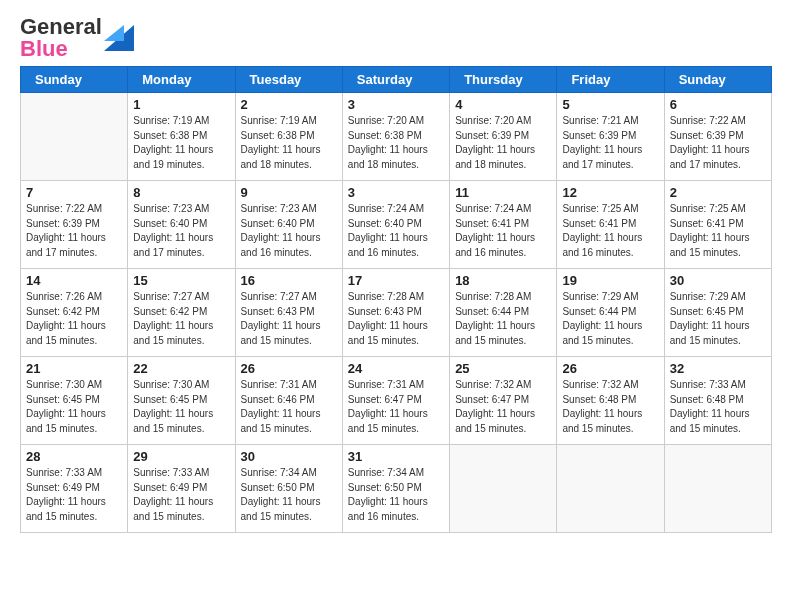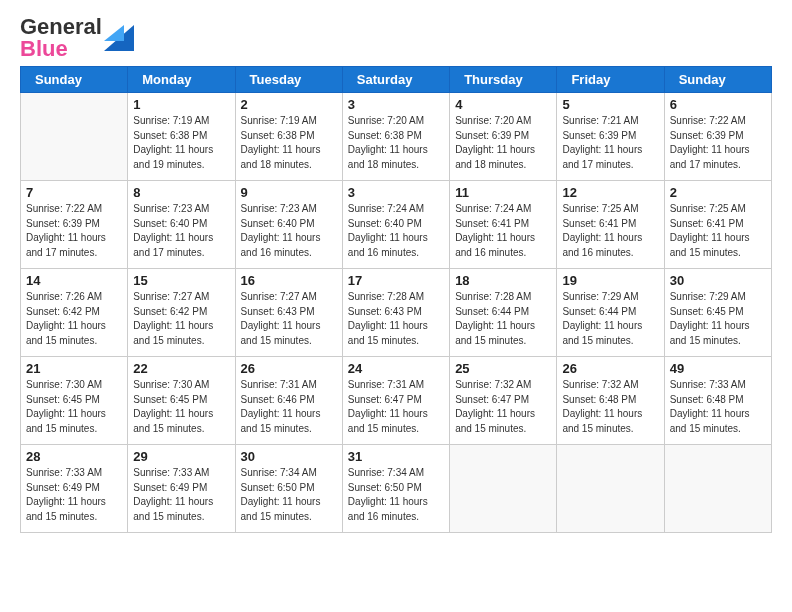--- a/index.html
+++ b/index.html
@@ -178,21 +178,21 @@
           <td><span class="day-num">22</span>
 <span class="cell-text">Sunrise: 7:30 AM<br>Sunset: 6:45 PM<br>Daylight: 11 hours and 15 minutes.</span></td>
           <td><span class="day-num">26</span>
 <span class="cell-text">Sunrise: 7:31 AM<br>Sunset: 6:46 PM<br>Daylight: 11 hours and 15 minutes.</span></td>
           <td><span class="day-num">24</span>
 <span class="cell-text">Sunrise: 7:31 AM<br>Sunset: 6:47 PM<br>Daylight: 11 hours and 15 minutes.</span></td>
           <td><span class="day-num">25</span>
 <span class="cell-text">Sunrise: 7:32 AM<br>Sunset: 6:47 PM<br>Daylight: 11 hours and 15 minutes.</span></td>
           <td><span class="day-num">26</span>
 <span class="cell-text">Sunrise: 7:32 AM<br>Sunset: 6:48 PM<br>Daylight: 11 hours and 15 minutes.</span></td>
-          <td><span class="day-num">49</span>
+          <td><span class="day-num">32</span>
 <span class="cell-text">Sunrise: 7:33 AM<br>Sunset: 6:48 PM<br>Daylight: 11 hours and 15 minutes.</span></td>
         </tr>
         <tr>
           <td><span class="day-num">28</span>
 <span class="cell-text">Sunrise: 7:33 AM<br>Sunset: 6:49 PM<br>Daylight: 11 hours and 15 minutes.</span></td>
           <td><span class="day-num">29</span>
 <span class="cell-text">Sunrise: 7:33 AM<br>Sunset: 6:49 PM<br>Daylight: 11 hours and 15 minutes.</span></td>
           <td><span class="day-num">30</span>
 <span class="cell-text">Sunrise: 7:34 AM<br>Sunset: 6:50 PM<br>Daylight: 11 hours and 15 minutes.</span></td>
           <td><span class="day-num">31</span>

